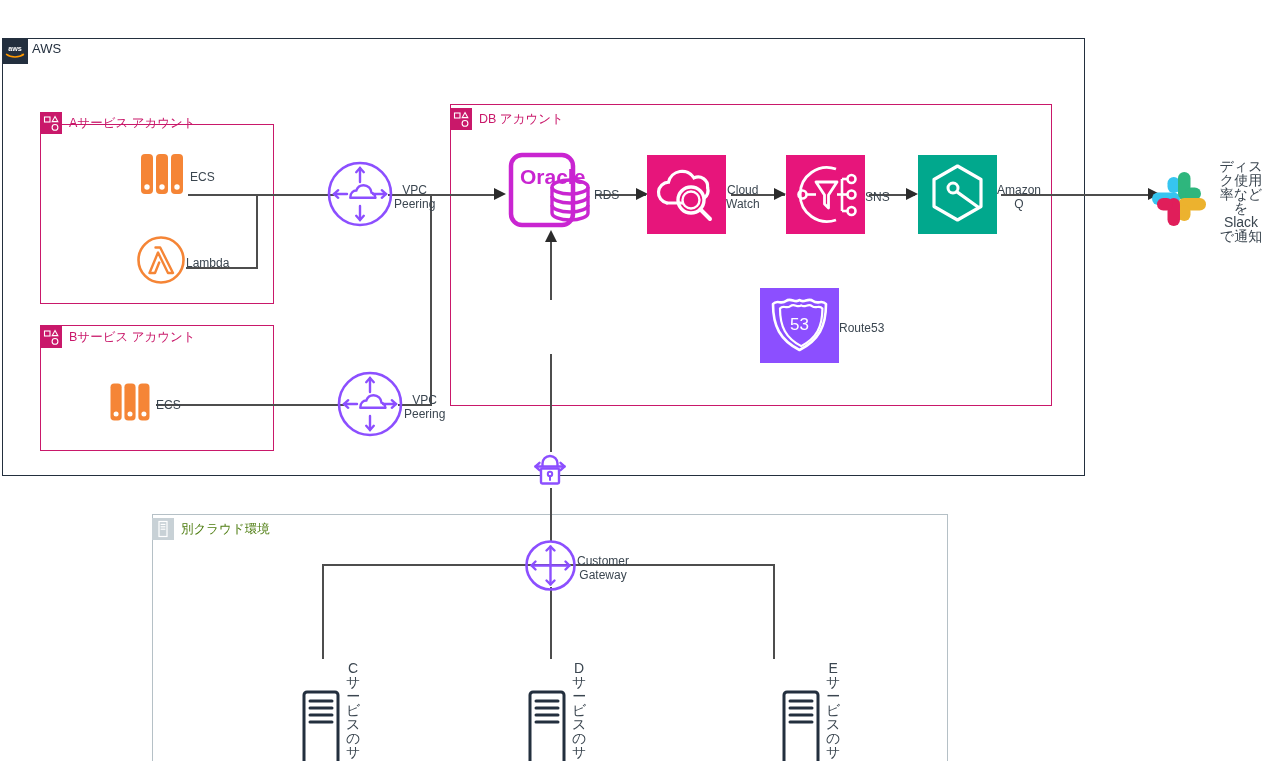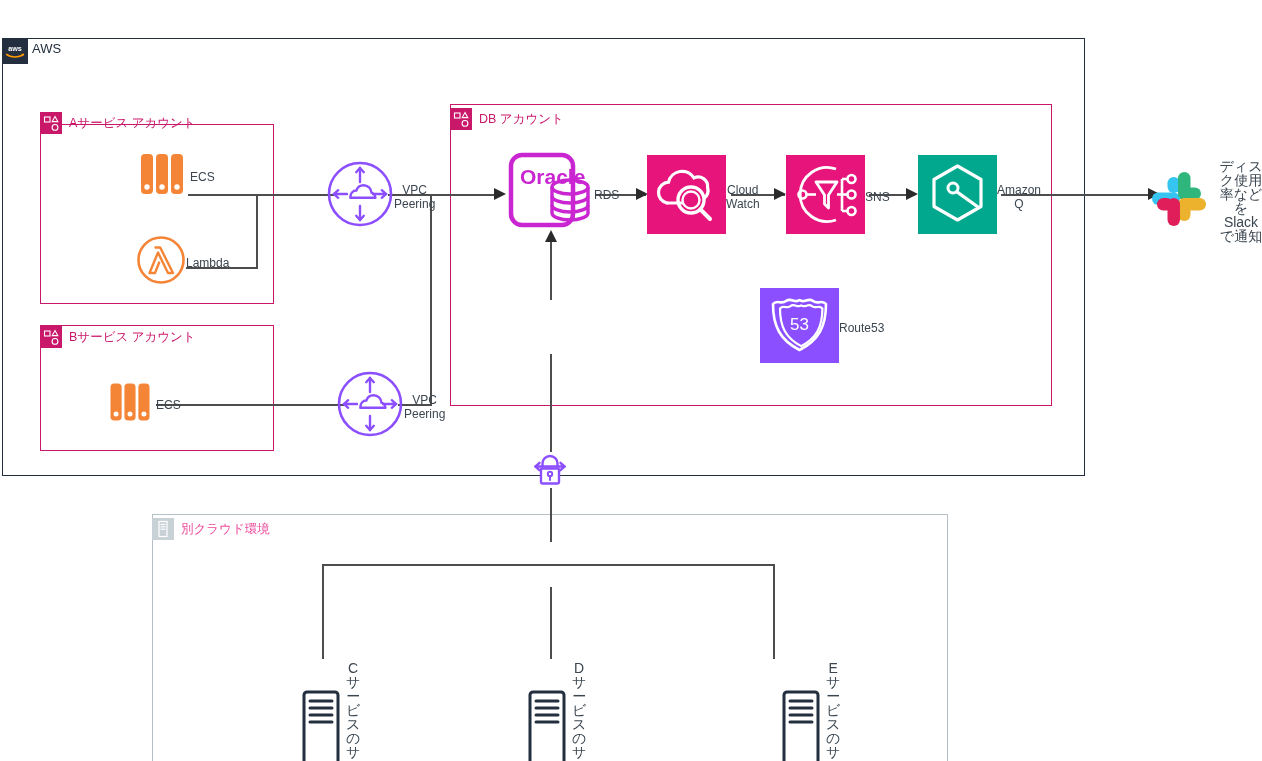--- a/index.html
+++ b/index.html
@@ -21,21 +21,21 @@
   .acct-b{left:40px;top:289px;width:234px;height:126px;border:1.5px solid #c9186a;}
   .acct-db{left:450px;top:68px;width:602px;height:302px;border:1.5px solid #c9186a;}
   .other-cloud{left:152px;top:478px;width:796px;height:279px;border:1.5px solid #b5c0c6;}
 
   
   .badge{position:absolute;display:flex;align-items:center;gap:7px;}
   .badge .sq{width:22px;height:22px;display:block;flex:0 0 22px;}
   .badge .txt{font-size:12.5px;line-height:14px;white-space:nowrap;}
   .badge-aws .txt{color:#232f3e;font-size:13px;}
   .badge-acct .txt{color:#c9186a;}
-  .badge-cloud .txt{color:#ec4899;}
+  .badge-cloud .txt{color:#4d7c0f;}
 
   .aws-logo-sq{position:absolute;left:2px;top:2px;width:26px;height:26px;background:#232f3e;
     display:flex;align-items:center;justify-content:center;}
 
   
   .node{position:absolute;display:flex;flex-direction:row;align-items:center;}
   .node .label{
     margin-top:5px;font-size:12px;color:#3b4650;line-height:14px;
     text-align:center;white-space:pre-line;
   }
@@ -345,20 +345,36 @@
         <rect x="11" y="19.5" width="18" height="15" rx="1.2" fill="#ffffff" stroke="#8c4fff" stroke-width="2.4"></rect>
         <circle cx="20" cy="25" r="2.2" fill="none" stroke="#8c4fff" stroke-width="2"></circle>
         <line x1="20" y1="26.8" x2="20" y2="31" stroke="#8c4fff" stroke-width="2" stroke-linecap="round"></line>
         <line x1="5.5" y1="17.5" x2="34.5" y2="17.5" stroke="#8c4fff" stroke-width="2.4" stroke-linecap="round"></line>
         <path d="M9.5 13.8 L5.5 17.5 L9.5 21.2" fill="none" stroke="#8c4fff" stroke-width="2.4" stroke-linecap="round" stroke-linejoin="round"></path>
         <path d="M30.5 13.8 L34.5 17.5 L30.5 21.2" fill="none" stroke="#8c4fff" stroke-width="2.4" stroke-linecap="round" stroke-linejoin="round"></path>
       </svg>
     </span>
   </div>
 
+  <div class="node" style="left:524px;top:503px;width:53px;">
+    <span class="icon-wrap">
+      <svg width="53" height="53" viewBox="0 0 53 53">
+        <circle cx="26.5" cy="26.5" r="24" fill="none" stroke="#8c4fff" stroke-width="2.6"></circle>
+        <g stroke="#8c4fff" stroke-width="2.4" stroke-linecap="round" stroke-linejoin="round" fill="none">
+          <line x1="26.5" y1="7.5" x2="26.5" y2="45.5"></line>
+          <line x1="7.5" y1="26.5" x2="45.5" y2="26.5"></line>
+          <path d="M22.5 11.5 L26.5 7.5 L30.5 11.5"></path>
+          <path d="M22.5 41.5 L26.5 45.5 L30.5 41.5"></path>
+          <path d="M11.5 22.5 L7.5 26.5 L11.5 30.5"></path>
+          <path d="M41.5 22.5 L45.5 26.5 L41.5 30.5"></path>
+        </g>
+      </svg>
+    </span>
+    <span class="label">Customer Gateway</span>
+  </div>
 
   <div class="node" style="left:1139px;top:118px;width:124px;">
     <span class="icon-wrap">
       <svg width="80" height="80" viewBox="0 0 80 80">
         <g>
           <rect x="13" y="33.5" width="28" height="12.5" rx="6.25" fill="#36c5f0"></rect>
           <rect x="28.5" y="18" width="12.5" height="16" rx="6.25" fill="#36c5f0"></rect>
           <rect x="39" y="13" width="12.5" height="28" rx="6.25" fill="#2eb67d"></rect>
           <rect x="46" y="28.5" width="16" height="12.5" rx="6.25" fill="#2eb67d"></rect>
           <rect x="39" y="39" width="28" height="12.5" rx="6.25" fill="#ecb22e"></rect>

